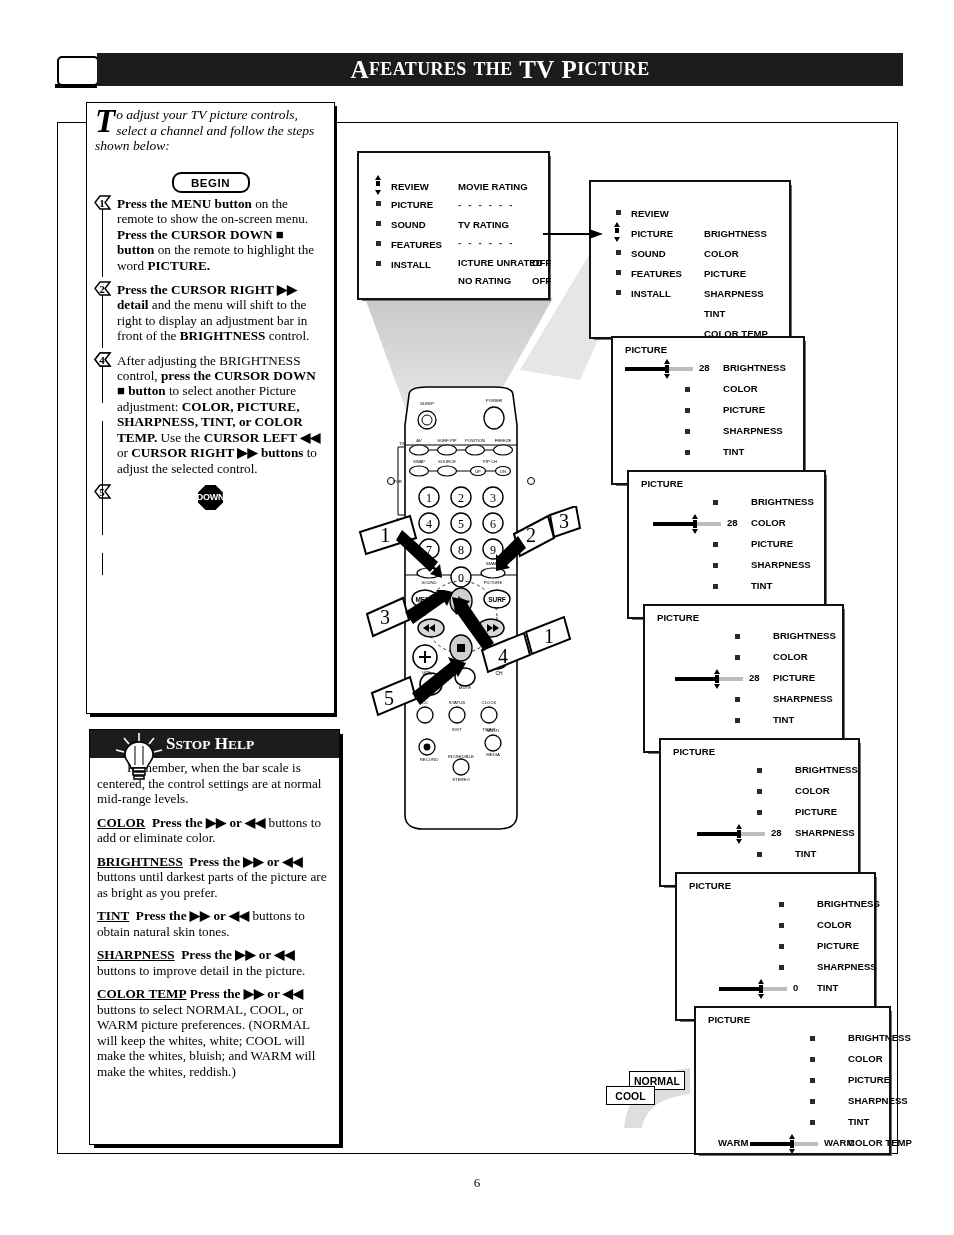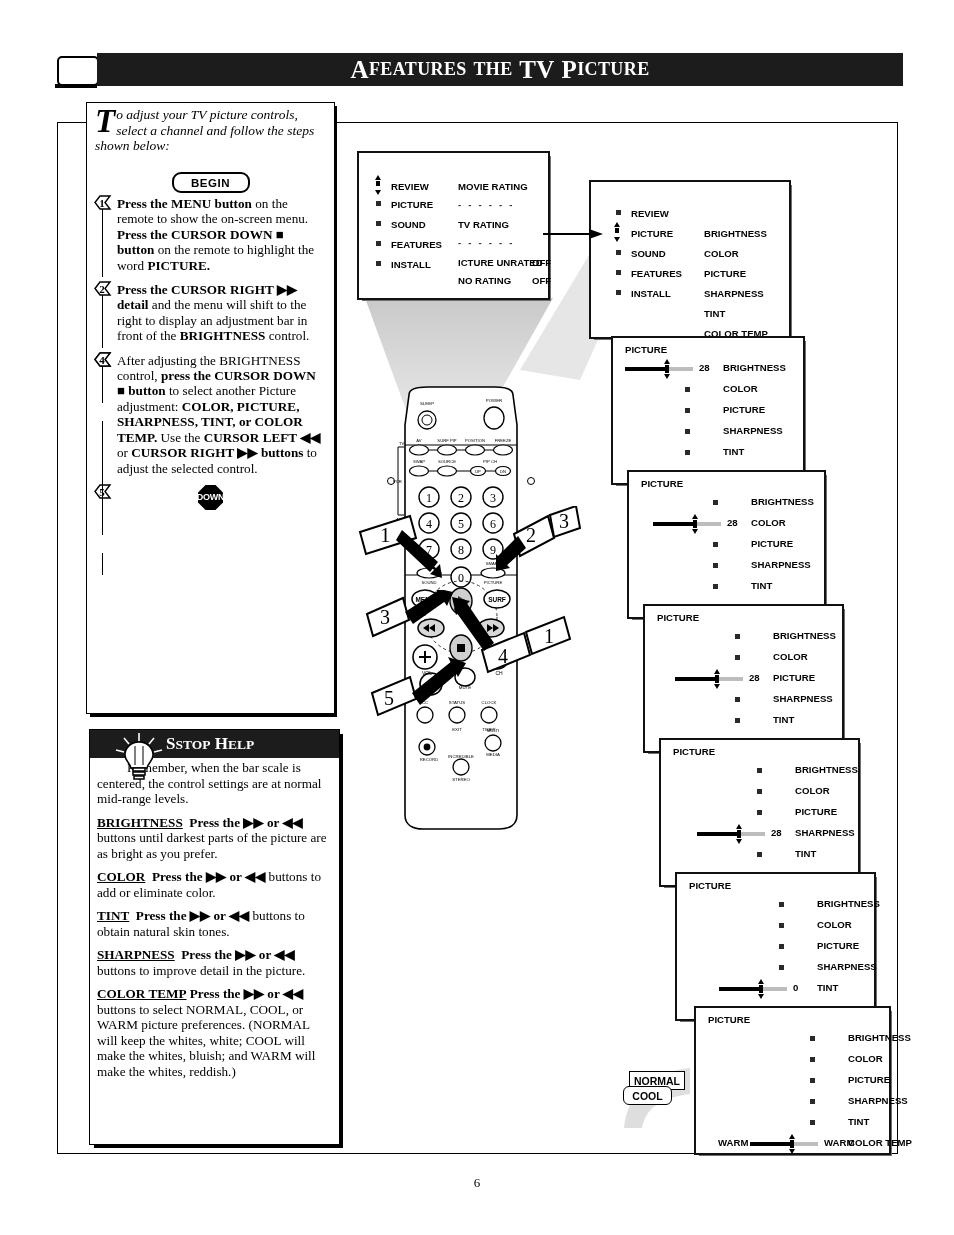--- a/index.html
+++ b/index.html
@@ -155,22 +155,22 @@
       <g stroke="#000" stroke-width="1.5" fill="#fff">
         <path d="M27 10 C18 10 13 17 13 23 C13 29 18 31 19 36 L35 36 C36 31 41 29 41 23 C41 17 36 10 27 10 Z"></path>
         <rect x="21" y="36" width="12" height="3"></rect>
         <rect x="21" y="40" width="12" height="3"></rect>
         <rect x="22" y="44" width="10" height="3"></rect>
       </g>
       <path d="M23 14 L23 33 M31 14 L31 33" stroke="#000" stroke-width="1" fill="none"></path>
     </svg>
     <div class="sh-body" id="sh-host">
         <p class="ind">Remember, when the bar scale is centered, the control settings are at normal mid-range levels.</p>
+        <p><u>COLOR</u>&nbsp; <b>Press the ▶▶ or ◀◀</b> buttons to add or eliminate color.</p>
         <p><u>BRIGHTNESS</u>&nbsp; <b>Press the ▶▶ or ◀◀</b> buttons until darkest parts of the picture are as bright as you prefer.</p>
-        <p><u>COLOR</u>&nbsp; <b>Press the ▶▶ or ◀◀</b> buttons to add or eliminate color.</p>
         <p><u>TINT</u>&nbsp; <b>Press the ▶▶ or ◀◀</b> buttons to obtain natural skin tones.</p>
         <p><u>SHARPNESS</u>&nbsp; <b>Press the ▶▶ or ◀◀</b> buttons to improve detail in the picture.</p>
         <p><u>COLOR TEMP</u> <b>Press the ▶▶ or ◀◀</b> buttons to select NORMAL, COOL, or WARM picture preferences. (NORMAL will keep the whites, white; COOL will make the whites, bluish; and WARM will make the whites, reddish.)</p>
       </div>
   </div>
 
   <svg class="cone" style="left:355px;top:280px;width:230px;height:180px;" viewBox="0 0 230 180">
     <defs>
       <linearGradient id="cg" x1="0" y1="0" x2="0" y2="1">
         <stop offset="0%" stop-color="#c9c9c9"></stop>
@@ -377,21 +377,21 @@
         <div class="num" style="left: 128px; top: 129px;">WARM</div>
         <div class="lbl" style="left: 152px; top: 129px;">COLOR TEMP</div>
         <div class="lbl" style="left: 22px; top: 129px;">WARM</div>
         <div style="position: absolute; left: -72px; top: 56px; z-index: 2;"><svg width="70" height="70" viewBox="0 0 70 70">
             <path d="M0 64 C4 26 30 8 66 4 L66 30 C36 34 22 44 18 64 Z" fill="#dedede"></path>
           </svg></div>
       </div>
     </div>
 
   <div class="ctbtn" style="left:629px;top:1071px;width:54px;height:17px;">NORMAL</div>
-  <div class="ctbtn" style="left:623px;top:1086px;width:47px;height:17px;border-radius:6px;">COOL</div>
+  <div class="ctbtn" style="left:606px;top:1086px;width:47px;height:17px;">COOL</div>
 
   <svg class="remote" viewBox="0 0 156 450">
     <g fill="#fff" stroke="#000" stroke-width="1.6">
       <path d="M26 10 C26 4 34 2 44 2 L112 2 C122 2 130 4 130 10 L134 40 L134 430 C134 440 126 444 116 444 L40 444 C30 444 22 440 22 430 L22 40 Z"></path>
     </g>
     <g stroke="#000" stroke-width="1" fill="none">
       <line x1="22" y1="60" x2="134" y2="60"></line>
       <line x1="22" y1="190" x2="134" y2="190"></line>
     </g>
 

